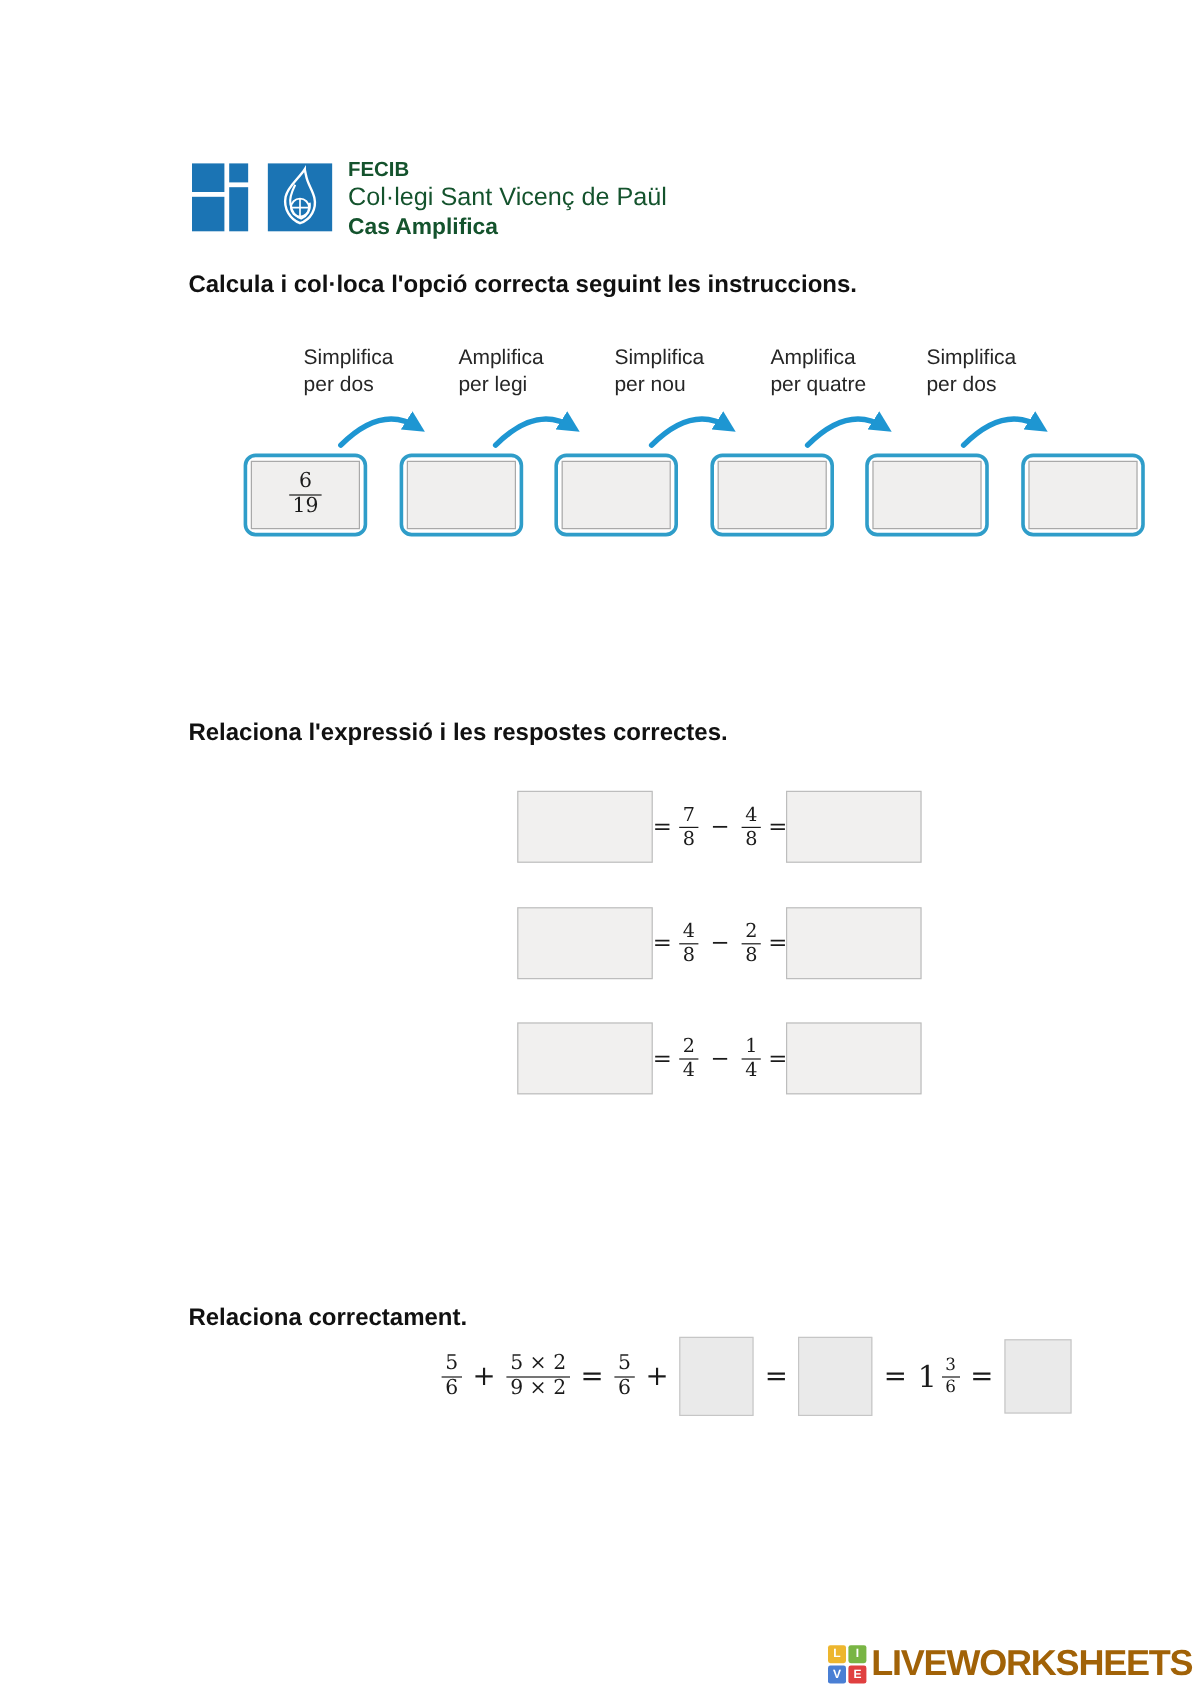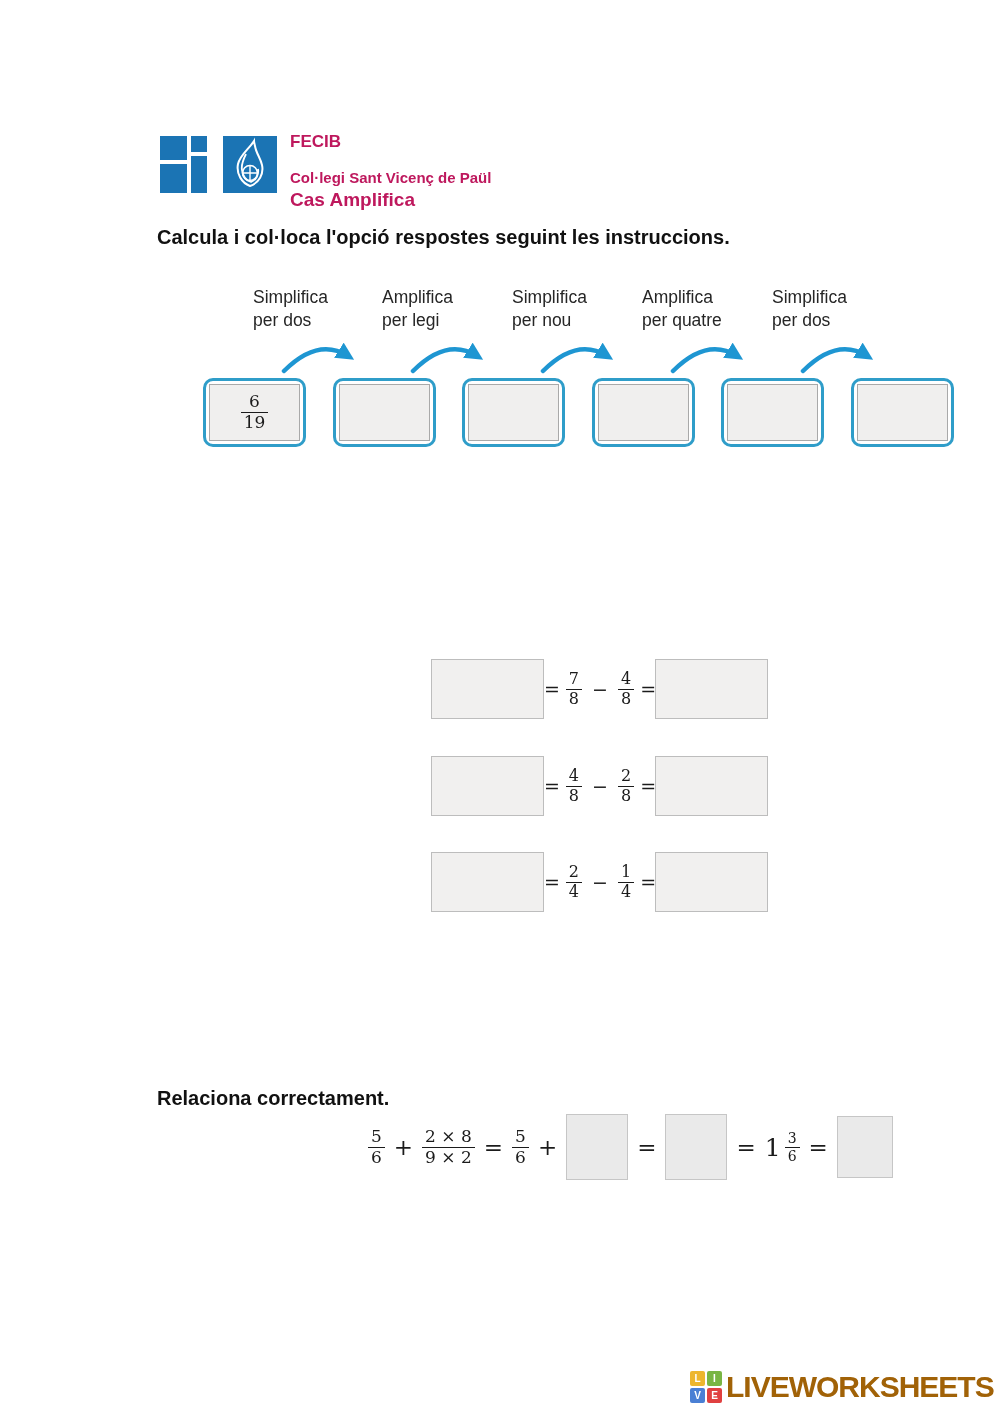--- a/index.html
+++ b/index.html
@@ -3,23 +3,23 @@
 <meta charset="utf-8">
 <style>
   html,body{margin:0;padding:0;background:#fff;}
   .page{position:relative;width:1000px;height:1414px;background:#ffffff;overflow:hidden;
         font-family:"Liberation Sans",sans-serif;color:#1a1a1a;}
 
   
   .school-logo{position:absolute;left:160px;top:130px;display:flex;align-items:flex-start;}
   .logo-window{position:relative;width:47px;height:57px;margin-top:6px;}
   .logo-flame{position:relative;width:54px;height:57px;margin-left:16px;margin-top:6px;}
-  .logo-text{margin-left:13px;color:#be185d;line-height:1;}
+  .logo-text{margin-left:13px;color:#14532d;line-height:1;}
   .logo-org{font-size:17px;font-weight:700;margin-top:3px;}
-  .logo-school{font-size:15px;font-weight:700;margin-top:20px;}
+  .logo-school{font-size:21px;font-weight:400;margin-top:4px;}
   .logo-campus{font-size:19px;font-weight:700;margin-top:5px;}
 
   
   .sec-title{position:absolute;left:157px;font-size:20px;font-weight:700;color:#111;}
   .t1{top:226px;}
   .t2{top:600px;}
   .t3{top:1087px;}
 
   
   .step-label{position:absolute;top:286px;width:132px;text-align:left;
@@ -87,21 +87,21 @@
       <circle cx="27" cy="37" r="7.5" fill="none" stroke="#ffffff" stroke-width="1.6"></circle>
       <path d="M19.5 37 H34.5 M27 29.5 V44.5" stroke="#ffffff" stroke-width="1.4"></path>
     </svg>
     <div class="logo-text">
       <div class="logo-org">FECIB</div>
       <div class="logo-school">Col·legi Sant Vicenç de Paül</div>
       <div class="logo-campus">Cas Amplifica</div>
     </div>
   </div>
 
-  <div class="sec-title t1">Calcula i col·loca l'opció respostes seguint les instruccions.</div>
+  <div class="sec-title t1">Calcula i col·loca l'opció correcta seguint les instruccions.</div>
 
   <div class="step-label sl1">
     <div>Simplifica</div>
     <div>per dos</div>
   </div>
   <div class="step-label sl2">
     <div>Amplifica</div>
     <div>per legi</div>
   </div>
   <div class="step-label sl3">
@@ -175,20 +175,21 @@
   <div class="chain-box cb4">
       <div class="chain-inner"></div>
     </div>
   <div class="chain-box cb5">
       <div class="chain-inner"></div>
     </div>
   <div class="chain-box cb6">
       <div class="chain-inner"></div>
     </div>
 
+  <div class="sec-title t2">Relaciona l'expressió i les respostes correctes.</div>
 
   <div class="m-row-box r1 lbx"></div>
   <div class="m-eq r1">
     <span class="sign">=</span>
     <span class="frac f16">
         <span class="num">7</span>
         <span class="den">8</span>
       </span>
     <span class="sign minus">−</span>
     <span class="frac f16">
@@ -233,21 +234,21 @@
 
   <div class="sec-title t3">Relaciona correctament.</div>
 
   <div class="big-eq">
     <span class="frac f17">
         <span class="num">5</span>
         <span class="den">6</span>
       </span>
     <span class="sign">+</span>
     <span class="frac f17">
-        <span class="num">2 × 8</span>
+        <span class="num">5 × 2</span>
         <span class="den">9 × 2</span>
       </span>
     <span class="sign">=</span>
     <span class="frac f17">
         <span class="num">5</span>
         <span class="den">6</span>
       </span>
     <span class="sign">+</span>
     <span class="drop-box"></span>
     <span class="sign">=</span>

